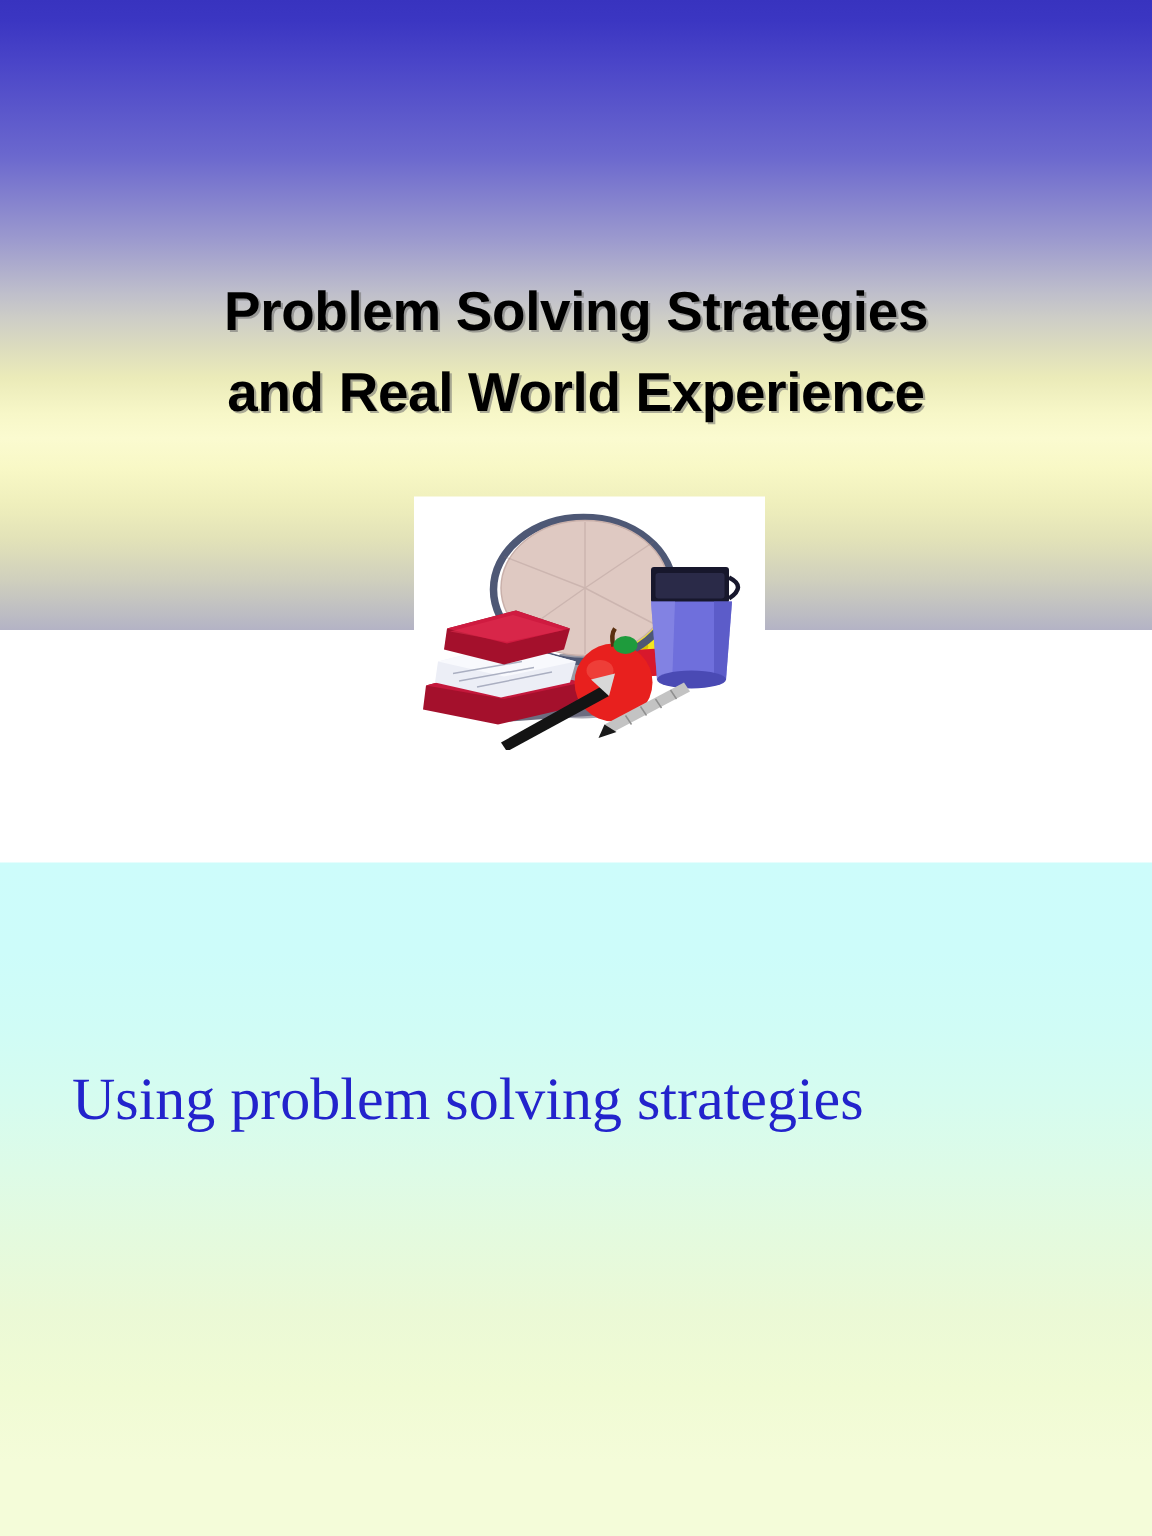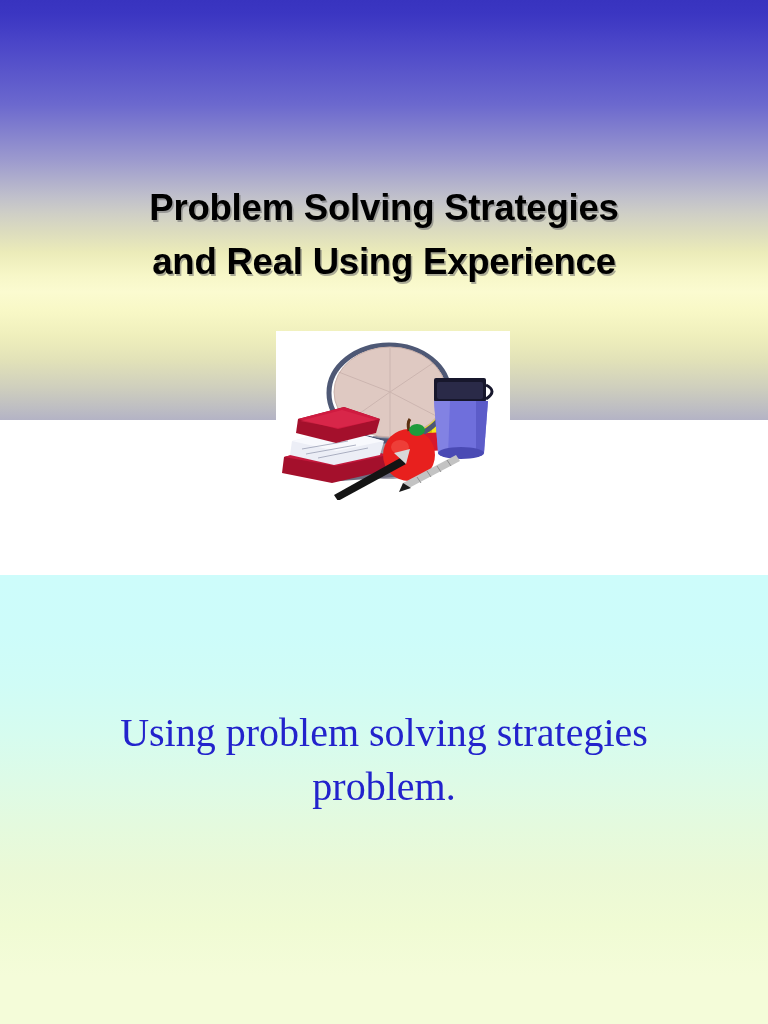--- a/index.html
+++ b/index.html
@@ -104,39 +104,39 @@
       #f4fcd9 400px,
       #f4fcd9 449px
     );
   }
 
   .subtitle-block {
     position: absolute;
     left: 48px;
     top: 131px;
     width: 672px;
-    text-align: center;
+    text-align: left;
     color: #2323cc;
     font-family: "Liberation Serif", serif;
     font-weight: normal;
     font-size: 40px;
     line-height: 54px;
   }
   .subtitle-line { display: block; }
 </style>
 </head>
 <body>
 
 <div id="slide">
 
   <div class="panel-top">
 
     <div class="title-block">
       <span class="title-line">Problem Solving Strategies</span>
-      <span class="title-line">and Real Using Experience</span>
+      <span class="title-line">and Real World Experience</span>
     </div>
 
     <div class="clipart-frame">
       <svg class="clipart-svg" viewBox="0 0 234 169">
 
         <g>
           <path d="M128 118 L133 60 L190 56 L186 75 L176 78 L180 90 L168 96 L172 108 L150 116 Z" fill="#f5e61e" stroke="#c8b800" stroke-width="1"></path>
           <circle cx="150" cy="72" r="2.2" fill="#d8c400"></circle>
           <circle cx="163" cy="68" r="2.2" fill="#d8c400"></circle>
           <circle cx="176" cy="65" r="2.2" fill="#d8c400"></circle>
@@ -221,17 +221,16 @@
         </g>
 
       </svg>
     </div>
 
   </div>
 
   <div class="panel-bottom">
     <div class="subtitle-block">
       <span class="subtitle-line">Using problem solving strategies</span>
-      <span class="subtitle-line">problem.</span>
     </div>
   </div>
 
 </div>
 
 </body></html>

